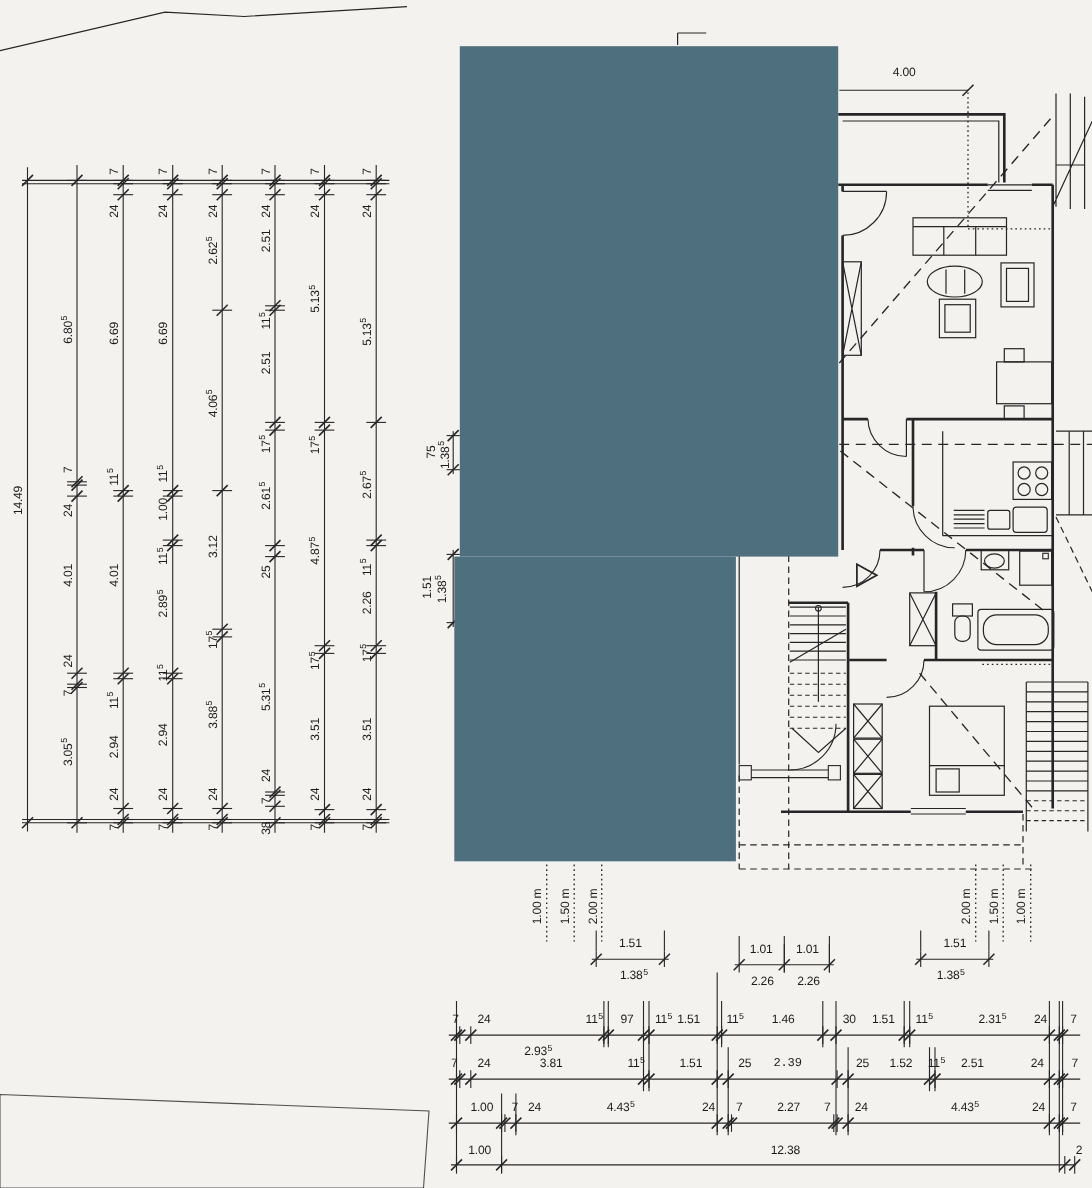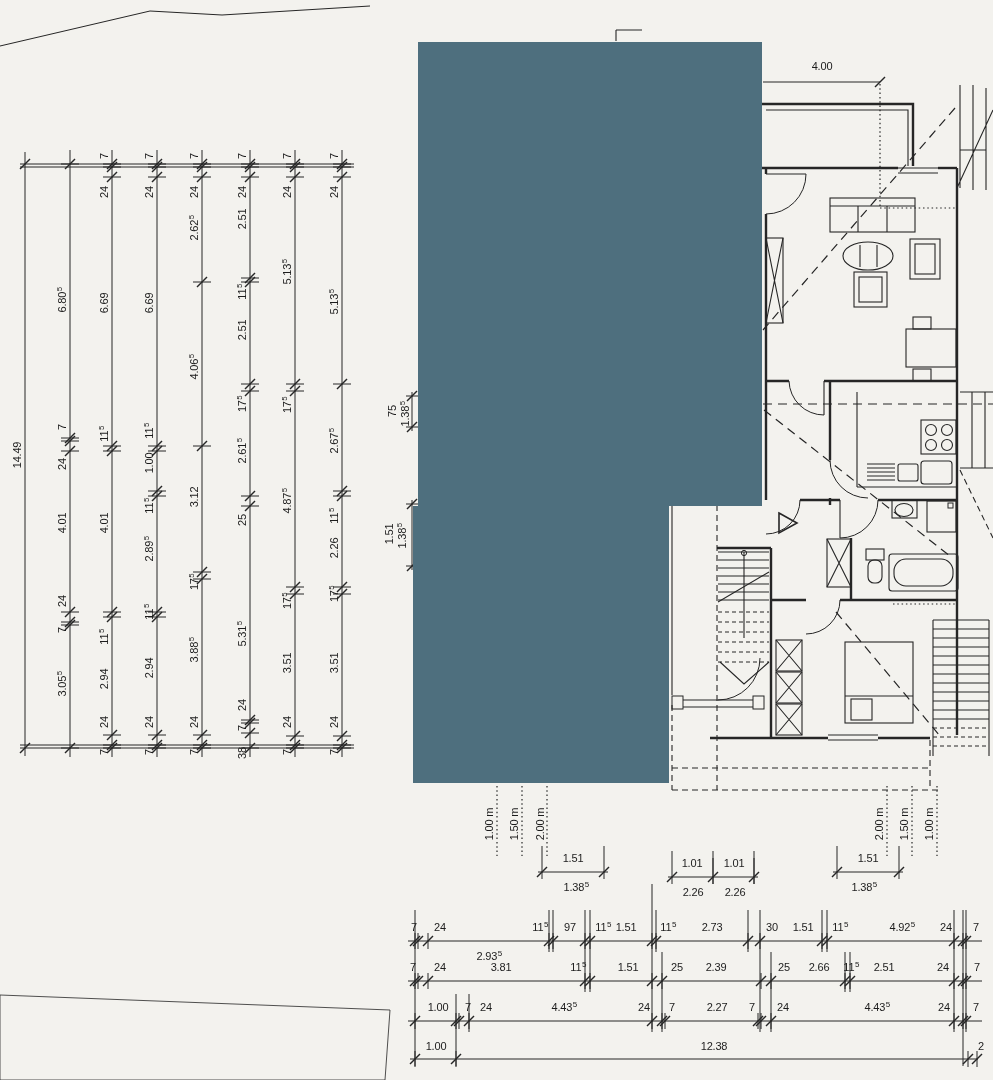--- a/index.html
+++ b/index.html
@@ -552,36 +552,36 @@
       <div class="lb" style="left: 868px; top: 858px; transform: translate(-50%, -50%);">1.51</div>
       <div class="lb" style="left: 864px; top: 887px; transform: translate(-50%, -50%);"><span>1.38</span><span class="sup">5</span></div>
       <div class="lb" style="left: 414px; top: 927px; transform: translate(-50%, -50%);">7</div>
       <div class="lb" style="left: 440px; top: 927px; transform: translate(-50%, -50%);">24</div>
       <div class="lb" style="left: 489px; top: 956px; transform: translate(-50%, -50%);"><span>2.93</span><span class="sup">5</span></div>
       <div class="lb" style="left: 540px; top: 927px; transform: translate(-50%, -50%);"><span>11</span><span class="sup">5</span></div>
       <div class="lb" style="left: 570px; top: 927px; transform: translate(-50%, -50%);">97</div>
       <div class="lb" style="left: 603px; top: 927px; transform: translate(-50%, -50%);"><span>11</span><span class="sup">5</span></div>
       <div class="lb" style="left: 626px; top: 927px; transform: translate(-50%, -50%);">1.51</div>
       <div class="lb" style="left: 668px; top: 927px; transform: translate(-50%, -50%);"><span>11</span><span class="sup">5</span></div>
-      <div class="lb" style="left: 712px; top: 927px; transform: translate(-50%, -50%);">2.73</div>
+      <div class="lb" style="left: 712px; top: 927px; transform: translate(-50%, -50%);">1.46</div>
       <div class="lb" style="left: 772px; top: 927px; transform: translate(-50%, -50%); text-align: right;">30</div>
       <div class="lb" style="left: 803px; top: 927px; transform: translate(-50%, -50%);">1.51</div>
       <div class="lb" style="left: 840px; top: 927px; transform: translate(-50%, -50%);"><span>11</span><span class="sup">5</span></div>
-      <div class="lb" style="left: 902px; top: 927px; transform: translate(-50%, -50%);"><span>4.92</span><span class="sup">5</span></div>
+      <div class="lb" style="left: 902px; top: 927px; transform: translate(-50%, -50%);"><span>2.31</span><span class="sup">5</span></div>
       <div class="lb" style="left: 946px; top: 927px; transform: translate(-50%, -50%);">24</div>
       <div class="lb" style="left: 976px; top: 927px; transform: translate(-50%, -50%);">7</div>
       <div class="lb" style="left: 413px; top: 967px; transform: translate(-50%, -50%);">7</div>
       <div class="lb" style="left: 440px; top: 967px; transform: translate(-50%, -50%);">24</div>
       <div class="lb" style="left: 501px; top: 967px; transform: translate(-50%, -50%);">3.81</div>
       <div class="lb" style="left: 578px; top: 967px; transform: translate(-50%, -50%);"><span>11</span><span class="sup">5</span></div>
       <div class="lb" style="left: 628px; top: 967px; transform: translate(-50%, -50%);">1.51</div>
       <div class="lb" style="left: 677px; top: 967px; transform: translate(-50%, -50%);">25</div>
-      <div class="lb" style="left: 716px; top: 967px; transform: translate(-50%, -50%);">2.39</div>
+      <div class="lb" style="left: 716px; top: 967px; transform: translate(-50%, -50%); font-family: Liberation Mono, monospace;">2.39</div>
       <div class="lb" style="left: 784px; top: 967px; transform: translate(-50%, -50%);">25</div>
-      <div class="lb" style="left: 819px; top: 967px; transform: translate(-50%, -50%);">2.66</div>
+      <div class="lb" style="left: 819px; top: 967px; transform: translate(-50%, -50%);">1.52</div>
       <div class="lb" style="left: 851px; top: 967px; transform: translate(-50%, -50%);"><span>11</span><span class="sup">5</span></div>
       <div class="lb" style="left: 884px; top: 967px; transform: translate(-50%, -50%);">2.51</div>
       <div class="lb" style="left: 943px; top: 967px; transform: translate(-50%, -50%);">24</div>
       <div class="lb" style="left: 977px; top: 967px; transform: translate(-50%, -50%);">7</div>
       <div class="lb" style="left: 438px; top: 1007px; transform: translate(-50%, -50%);">1.00</div>
       <div class="lb" style="left: 468px; top: 1007px; transform: translate(-50%, -50%);">7</div>
       <div class="lb" style="left: 486px; top: 1007px; transform: translate(-50%, -50%);">24</div>
       <div class="lb" style="left: 564px; top: 1007px; transform: translate(-50%, -50%);"><span>4.43</span><span class="sup">5</span></div>
       <div class="lb" style="left: 644px; top: 1007px; transform: translate(-50%, -50%);">24</div>
       <div class="lb" style="left: 672px; top: 1007px; transform: translate(-50%, -50%);">7</div>

